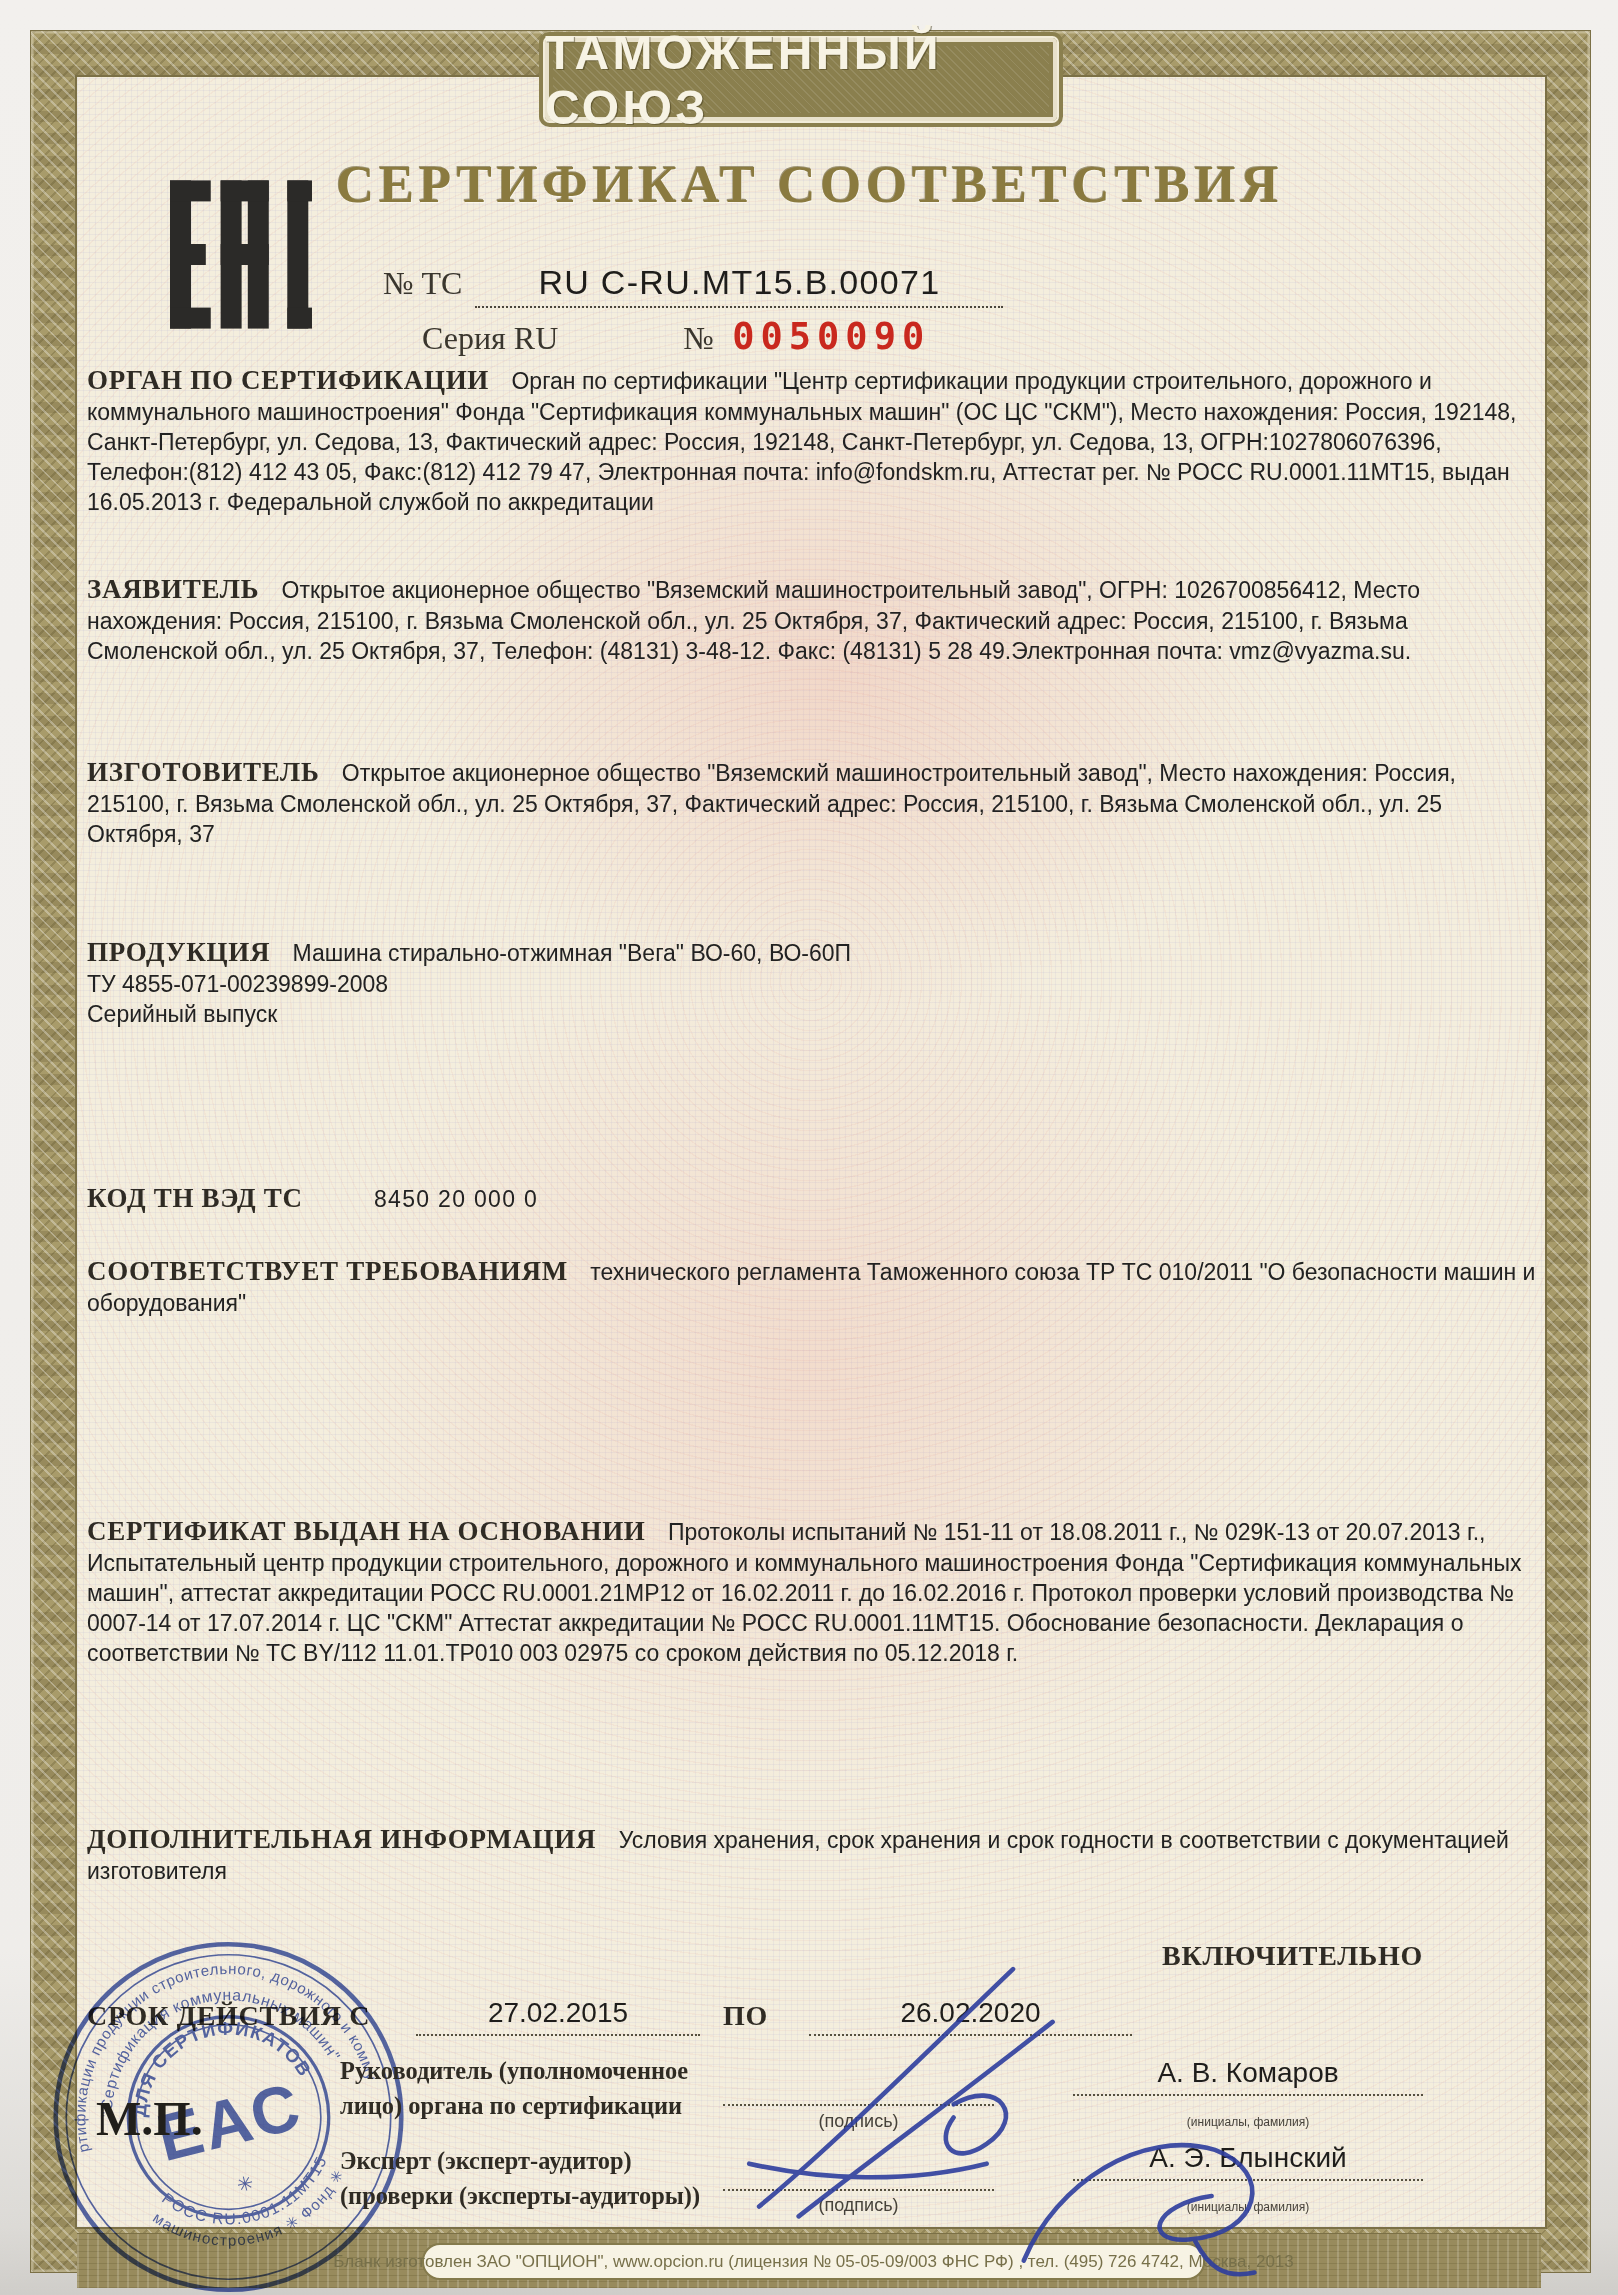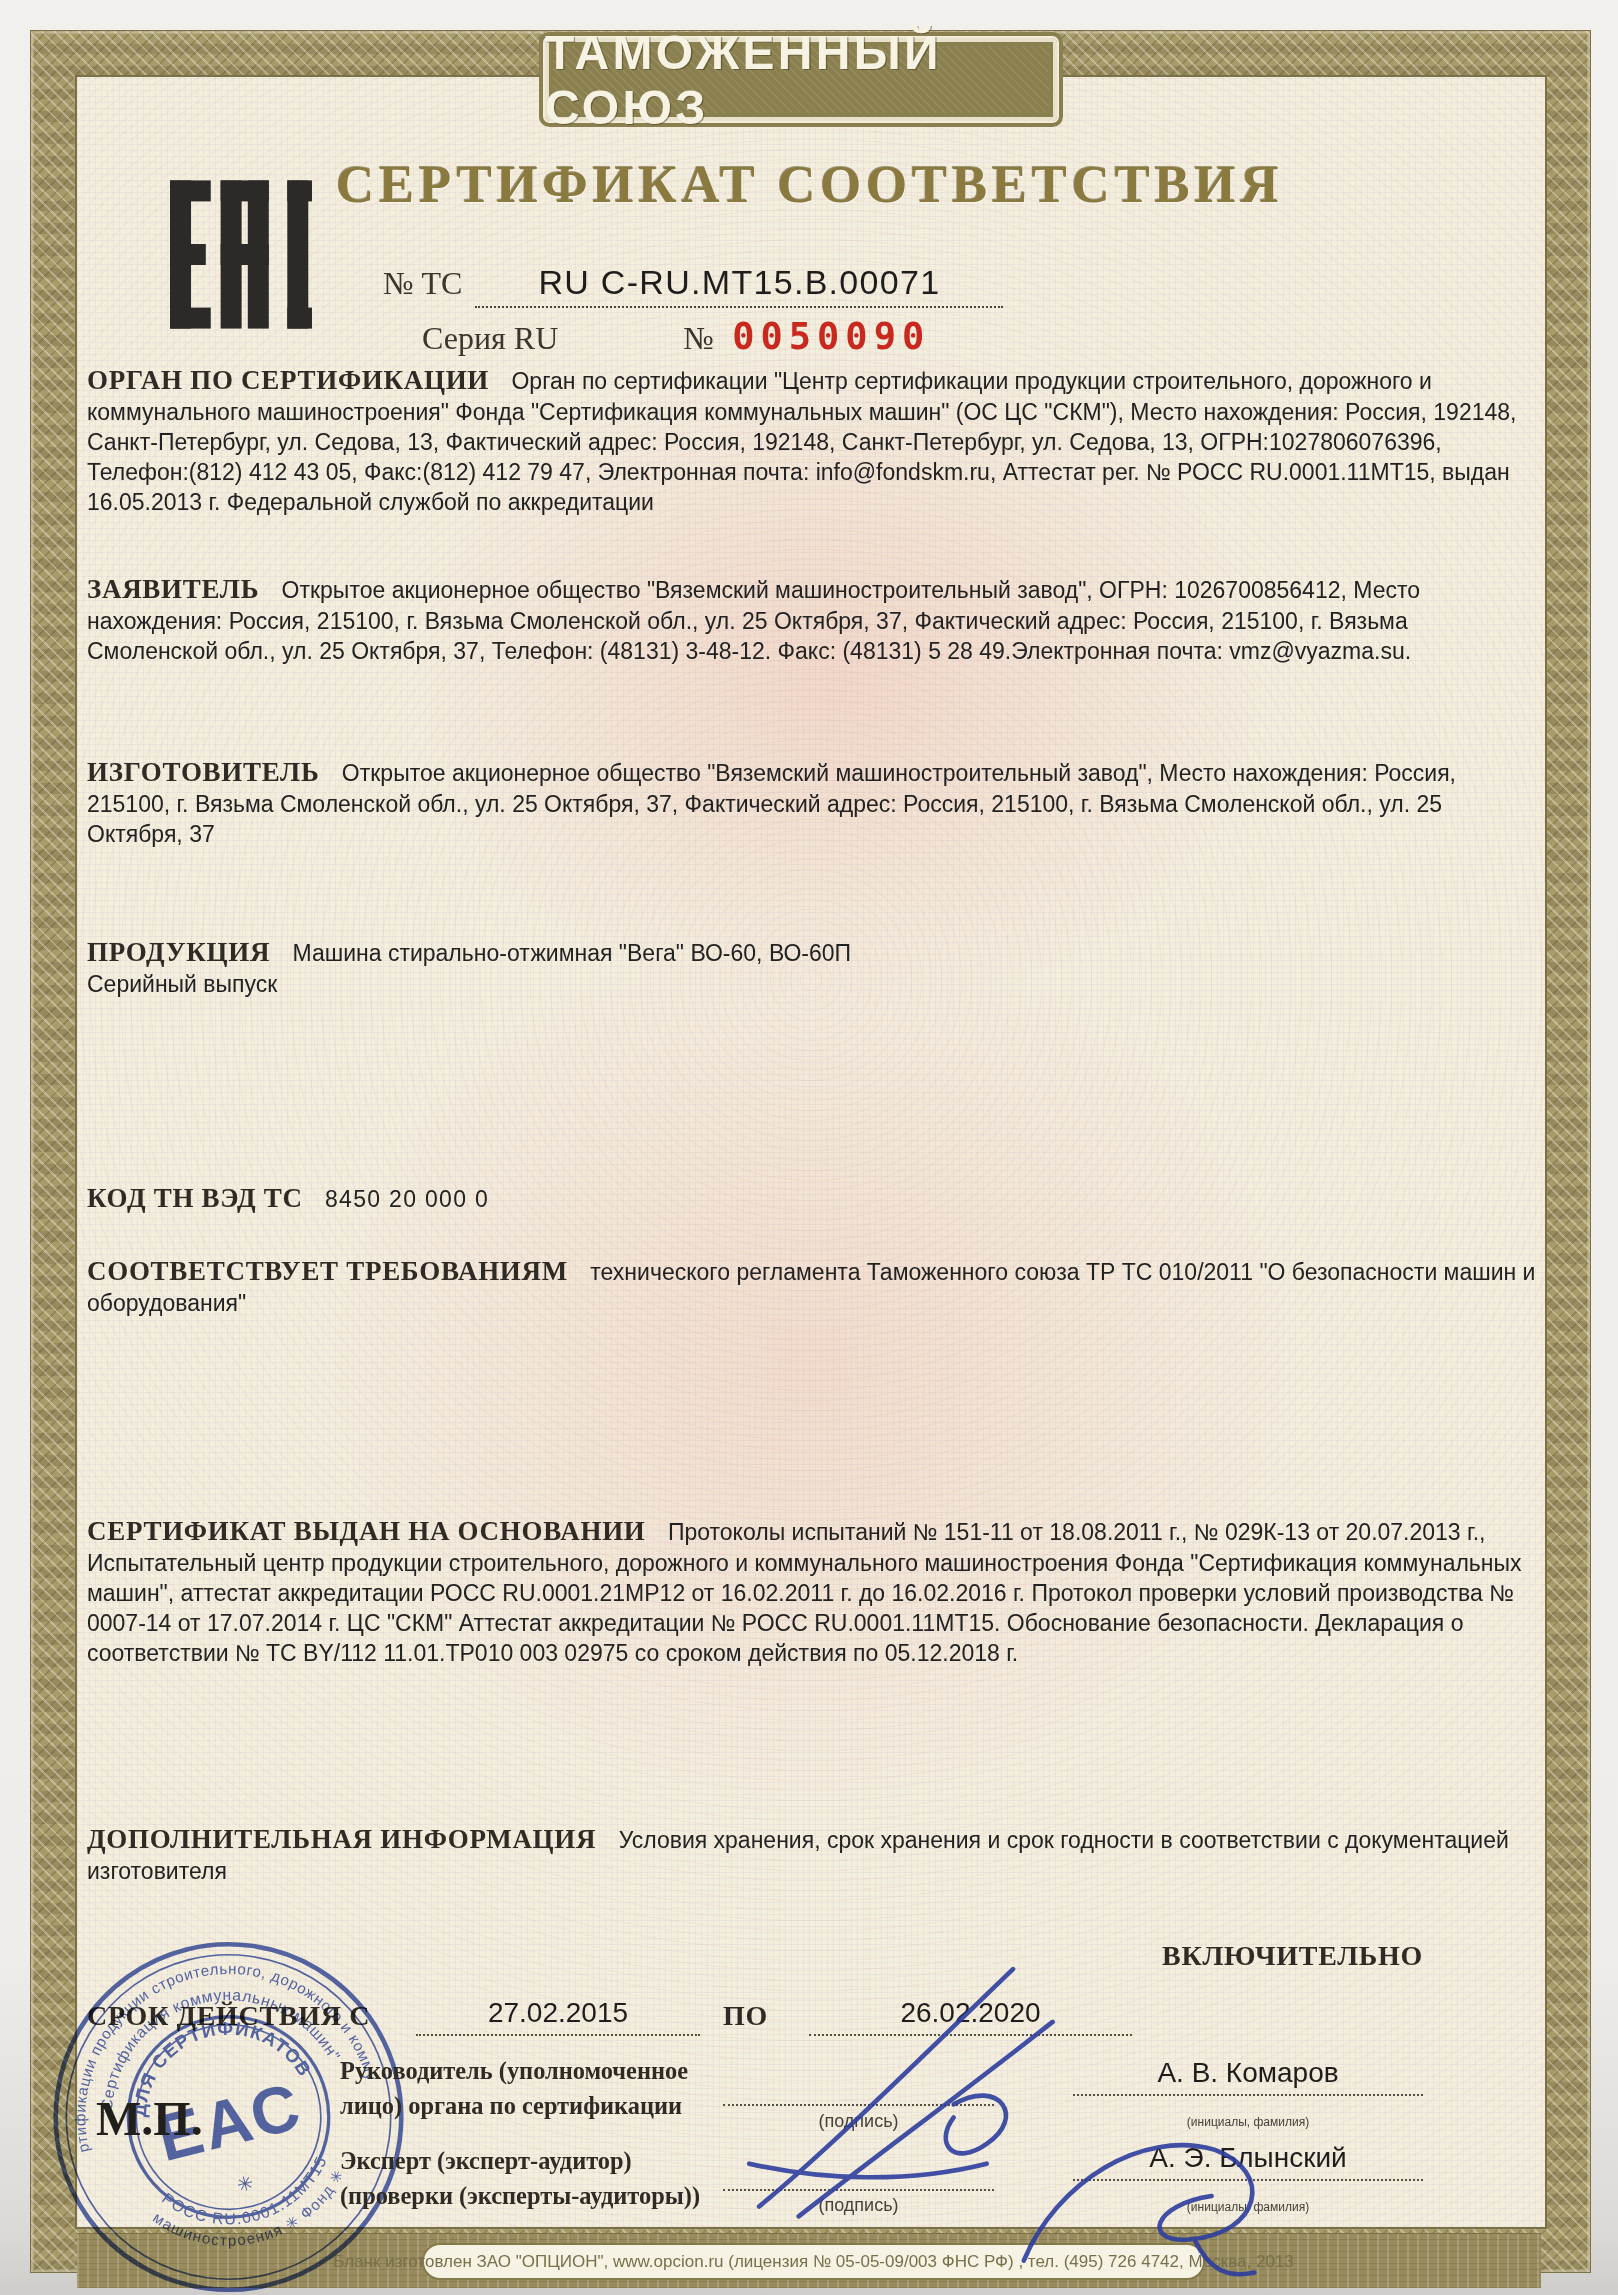--- a/index.html
+++ b/index.html
@@ -76,21 +76,21 @@
     color:#2f2b24; letter-spacing:0.7px; margin-right:22.4px;
   }
   .sec-org        { top:363px; }
   .sec-applicant  { top:572px; }
   .sec-manuf      { top:755px; }
   .sec-product    { top:935px; }
   .sec-tnved      { top:1181px; }
   .sec-conforms   { top:1254px; }
   .sec-basis      { top:1514px; }
   .sec-additional { top:1822px; }
-  .tnved-code { letter-spacing:1.3px; }
+  .tnved-code { margin-left:49px; letter-spacing:1.3px; }
   
   .validity-label, .validity-po, .validity-incl {
     position:absolute; font-family:"Liberation Serif", serif; font-weight:bold;
     font-size:28px; color:#2f2b24; letter-spacing:0.7px;
   }
   .validity-label { left:87px;  top:2000px; }
   .validity-po    { left:723px; top:2000px; }
   .validity-incl  { left:1162px; top:1916px;margin-top:24px; }
   .validity-date {
     position:absolute; top:1997px; font-size:28px; color:#1e1d1b; text-align:center;
@@ -197,20 +197,21 @@
   </div>
 
   <div class="sec sec-manuf">
     <span class="sec-label">ИЗГОТОВИТЕЛЬ</span><span>Открытое акционерное общество "Вяземский машиностроительный завод", Место нахождения: Россия, 215100,  г. Вязьма Смоленской обл., ул. 25 Октября, 37, Фактический адрес: Россия, 215100,  г. Вязьма Смоленской обл., ул. 25 Октября, 37</span>
   </div>
 
   <div class="sec sec-product">
     <div>
       <span class="sec-label">ПРОДУКЦИЯ</span><span>Машина стирально-отжимная "Вега" ВО-60, ВО-60П</span>
     </div>
+    <div>ТУ 4855-071-00239899-2008</div>
     <div>Серийный выпуск</div>
   </div>
 
   <div class="sec sec-tnved">
     <span class="sec-label">КОД ТН ВЭД ТС</span><span class="tnved-code">8450 20 000 0</span>
   </div>
 
   <div class="sec sec-conforms">
     <span class="sec-label">СООТВЕТСТВУЕТ ТРЕБОВАНИЯМ</span><span>технического регламента Таможенного союза ТР ТС 010/2011 "О безопасности машин и оборудования"</span>
   </div>

